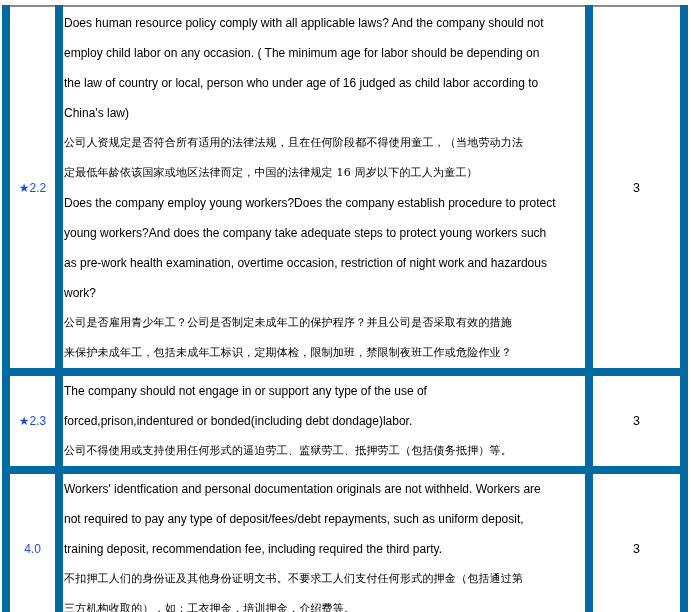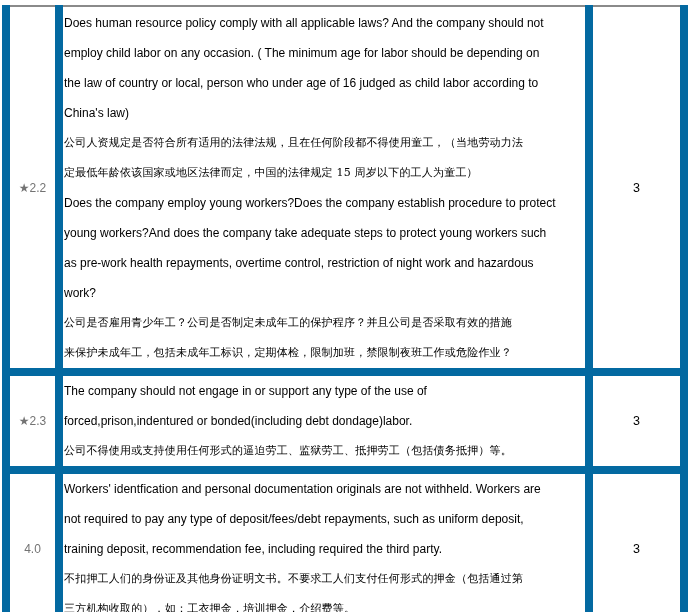--- a/index.html
+++ b/index.html
@@ -25,21 +25,21 @@
     }
     .doc-table td {
       border: 8px solid #0369a1;
       padding: 0;
       vertical-align: middle;
     }
     .doc-table td.col-num {
       width: 45px;
       text-align: center;
       font-size: 12px;
-      color: #737373;
+      color: #1d4ed8;
       border-right: 2px solid #8a8a8a;
     }
     .doc-table td.col-text {
       width: 521px;
       padding-left: 1px;
     }
     .doc-table td.col-score {
       text-align: center;
       font-size: 12.5px;
       border-left: 1px solid #222222;
@@ -74,24 +74,24 @@
     <tr class="row1">
       <td class="col-num">
         <span>★2.2</span>
       </td>
       <td class="col-text">
         <span class="line">Does human resource policy comply with all applicable laws? And the company should not</span>
         <span class="line">employ child labor on any occasion. ( The minimum age for labor should be depending on</span>
         <span class="line">the law of country or local, person who under age of 16 judged as child labor according to</span>
         <span class="line">China's law)</span>
         <span class="line cn">公司人资规定是否符合所有适用的法律法规，且在任何阶段都不得使用童工，（当地劳动力法</span>
-        <span class="line cn">定最低年龄依该国家或地区法律而定，中国的法律规定 15 周岁以下的工人为童工）</span>
+        <span class="line cn">定最低年龄依该国家或地区法律而定，中国的法律规定 16 周岁以下的工人为童工）</span>
         <span class="line">Does the company employ young workers?Does the company establish procedure to protect</span>
         <span class="line">young workers?And does the company take adequate steps to protect young workers such</span>
-        <span class="line">as pre-work health repayments, overtime control, restriction of night work and hazardous</span>
+        <span class="line">as pre-work health examination, overtime occasion, restriction of night work and hazardous</span>
         <span class="line">work?</span>
         <span class="line cn">公司是否雇用青少年工？公司是否制定未成年工的保护程序？并且公司是否采取有效的措施</span>
         <span class="line cn">来保护未成年工，包括未成年工标识，定期体检，限制加班，禁限制夜班工作或危险作业？</span>
       </td>
       <td class="col-score">
         <span>3</span>
       </td>
     </tr>
 
     <tr class="row2">

